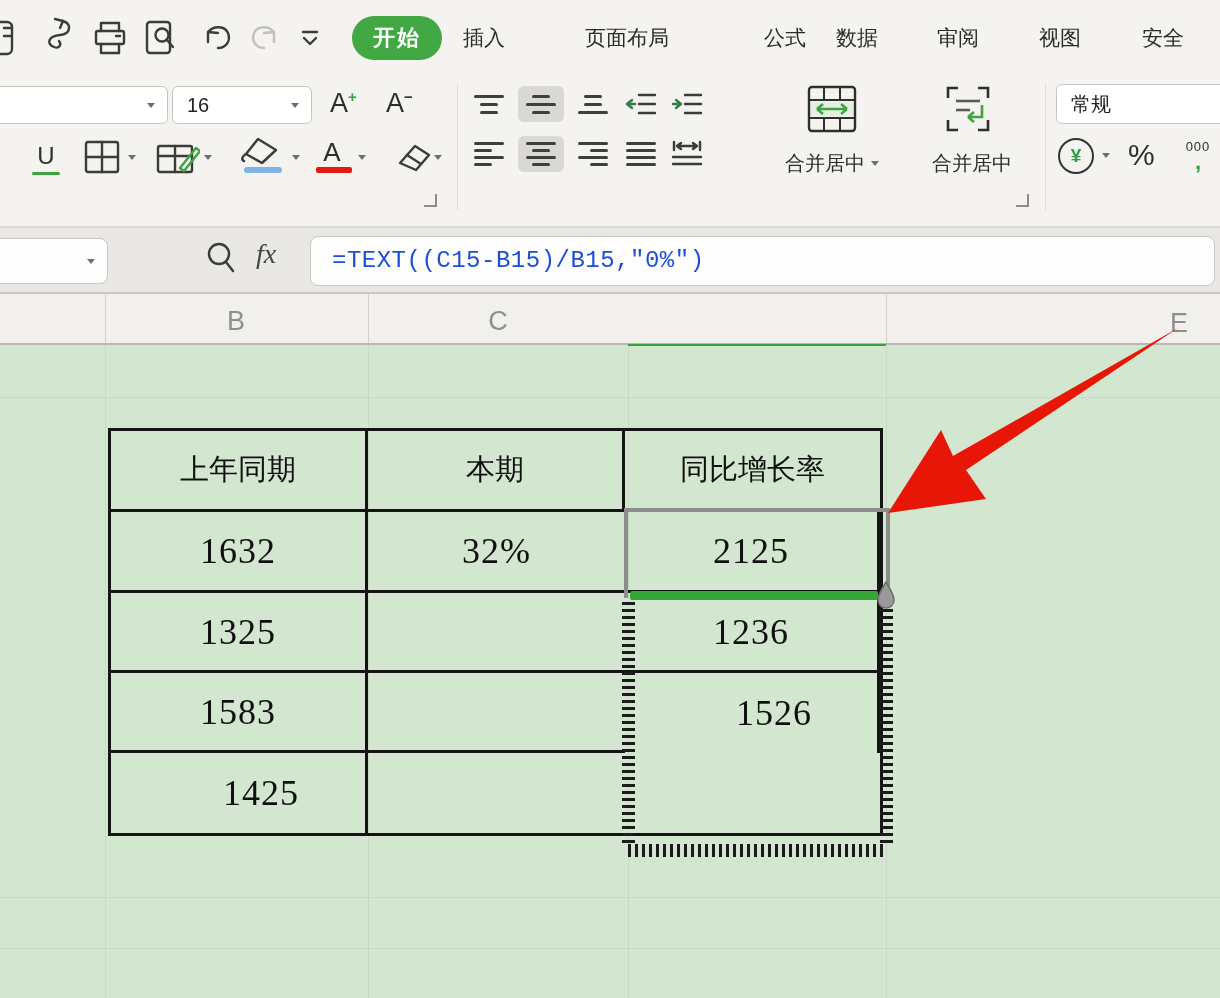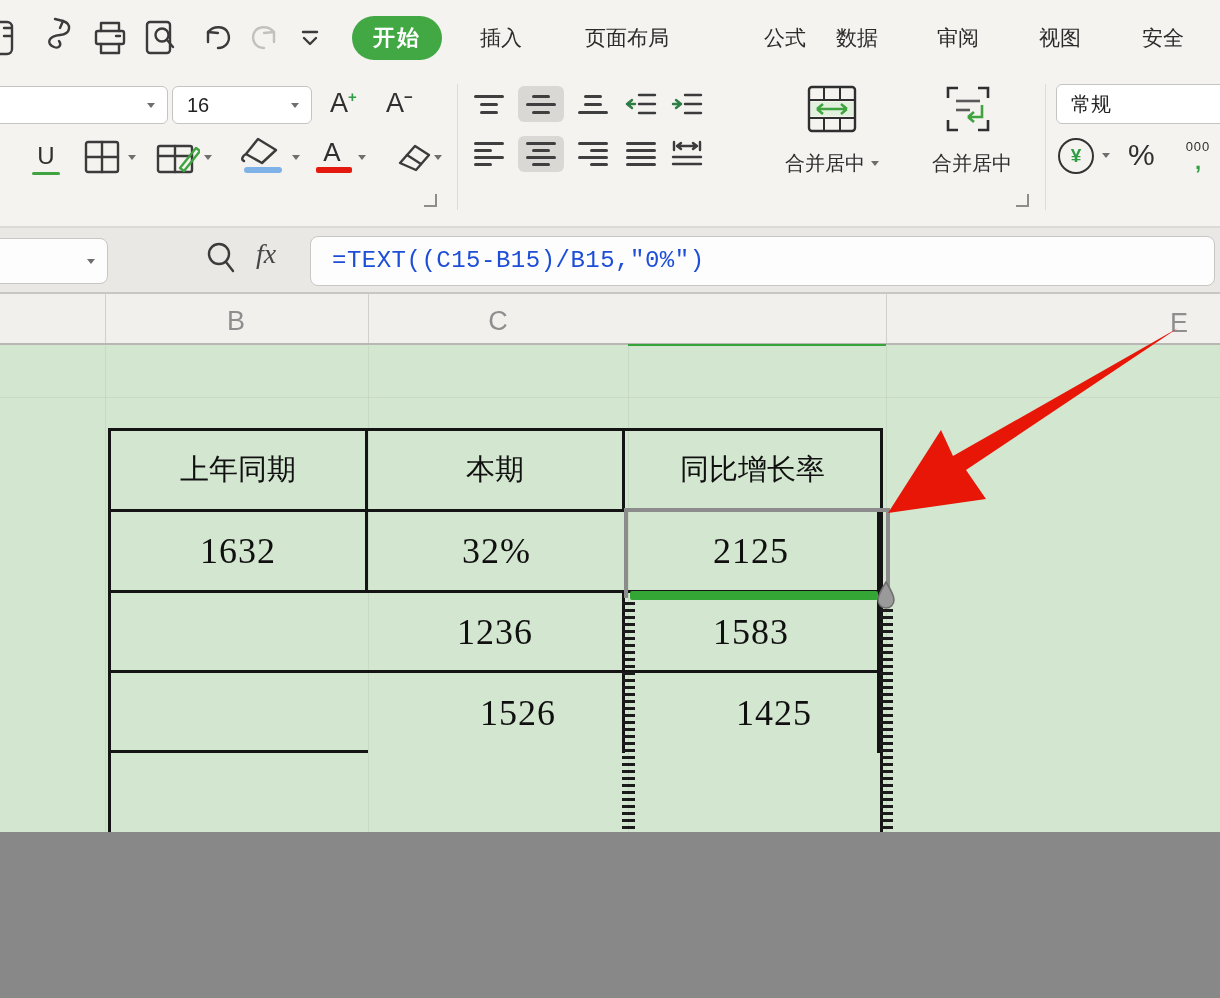--- a/index.html
+++ b/index.html
@@ -1,16 +1,16 @@
 <!DOCTYPE html>
 <html><head>
 <meta charset="utf-8">
 <style>
   html,body{margin:0;padding:0;background:#888;}
-  #screen{position:relative;width:1220px;height:832px;overflow:hidden;
+  #screen{position:relative;width:1220px;height:998px;overflow:hidden;
     font-family:"Liberation Sans",sans-serif;background:#d3e6cf;}
   
   .ribbon{position:absolute;left:0;top:0;width:1220px;height:227px;background:#f4f3f0;}
   .ribbon-bottom{position:absolute;left:0;top:226px;width:1220px;height:2px;background:#dcdad6;}
   .qa-icon{position:absolute;top:16px;}
   svg.line{fill:none;stroke:#3b3b3b;stroke-width:2.4;stroke-linecap:round;stroke-linejoin:round;}
   svg.line.dim{stroke:#c3c1be;}
   .tab{position:absolute;top:24px;transform:translateX(-50%);font-size:21px;color:#2b2b2b;white-space:nowrap;}
   .tab-pill{position:absolute;left:352px;top:16px;width:90px;height:44px;border-radius:22px;
     background:#41a843;color:#fff;font-size:22px;font-weight:bold;display:flex;align-items:center;justify-content:center;letter-spacing:2px;}
@@ -123,21 +123,21 @@
     <div class="qa-icon" style="left:298px;top:26px;">
       <svg class="line" width="24" height="24">
           <line x1="5" y1="6" x2="19" y2="6"></line>
           <path d="M6 12 l6 6 l6 -6"></path>
         </svg>
     </div>
 
     <div class="tab-pill">
         <span>开始</span>
       </div>
-    <div class="tab" style="left:501px;">插入</div>
+    <div class="tab" style="left:484px;">插入</div>
     <div class="tab" style="left:627px;">页面布局</div>
     <div class="tab" style="left:755px;margin-left:30px;">公式</div>
     <div class="tab" style="left:857px;">数据</div>
     <div class="tab" style="left:958px;">审阅</div>
     <div class="tab" style="left:1060px;">视图</div>
     <div class="tab" style="left:1163px;">安全</div>
 
     <div class="combo" style="left:-80px;top:86px;width:248px;height:38px;">
       <span class="caret sm" style="right:12px;top:16px;"></span>
     </div>
@@ -369,20 +369,21 @@
 
   <div class="xtable">
     <div class="xc hdr">上年同期</div>
     <div class="xc hdr">本期</div>
     <div class="xc hdr lastc">同比增长率</div>
 
     <div class="xc num">1632</div>
     <div class="xc num lastc">32%</div>
 
     <div class="xc num">2125</div>
+    <div class="xc num">1325</div>
     <div class="xc num lastc"></div>
 
     <div class="xc num">1236</div>
     <div class="xc num">1583</div>
     <div class="xc num lastc"></div>
 
     <div class="xc num lastr">1526</div>
     <div class="xc num lastr">1425</div>
     <div class="xc num lastc lastr"></div>
   </div>

